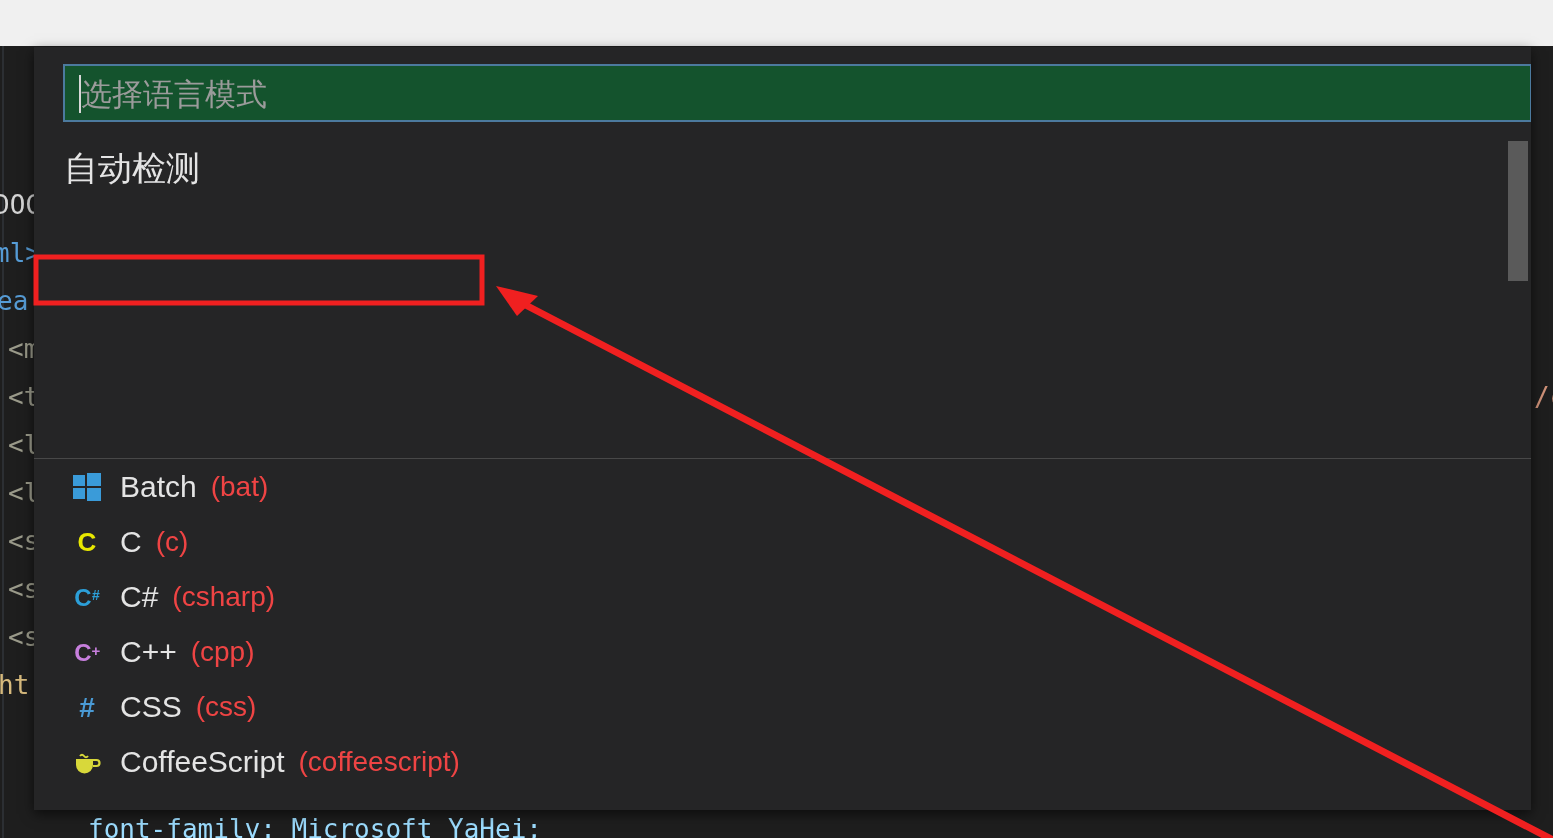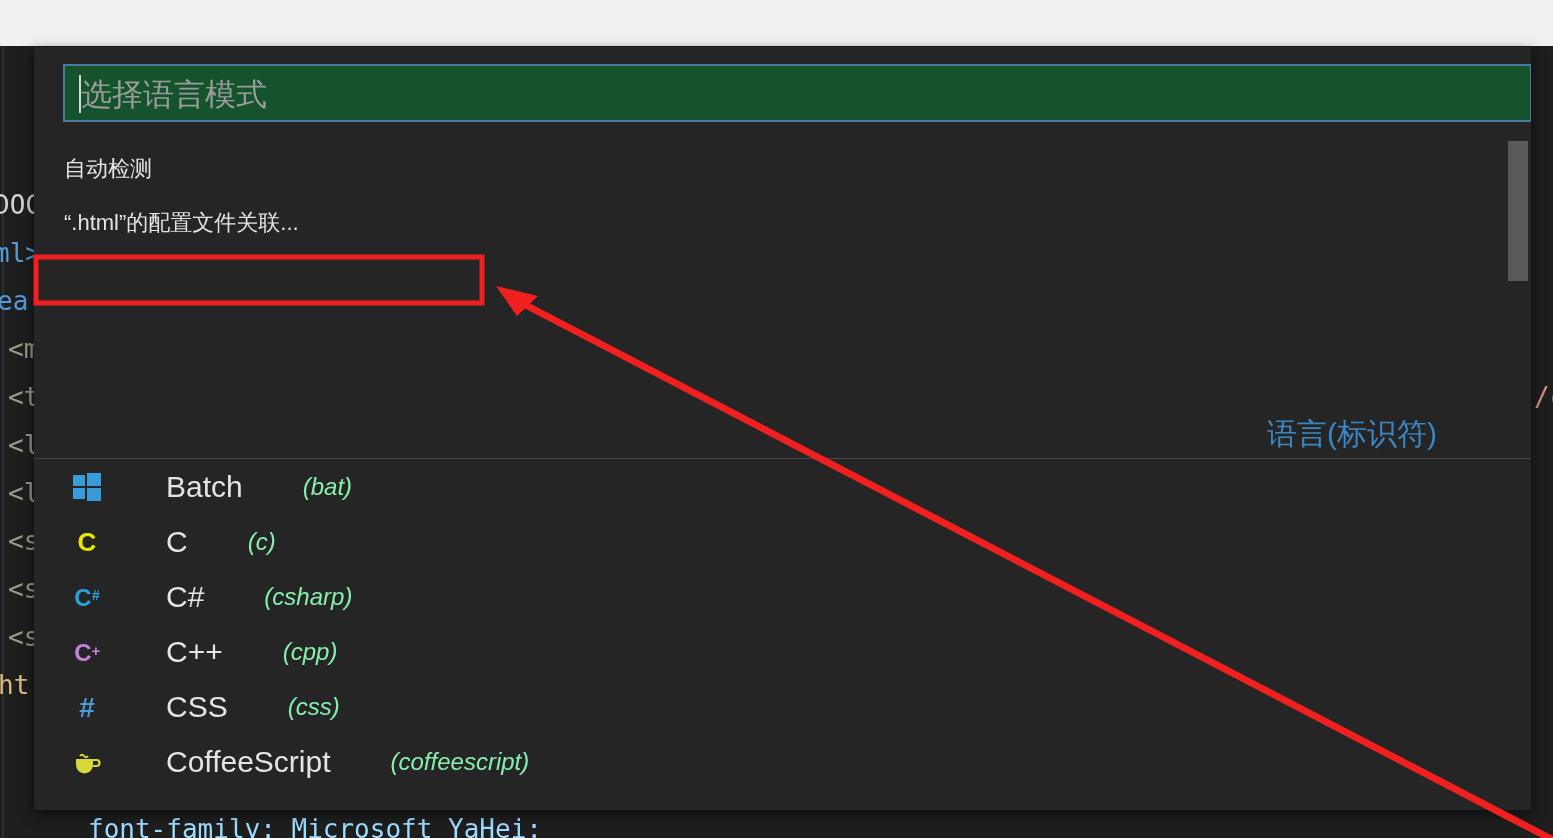--- a/index.html
+++ b/index.html
@@ -107,21 +107,21 @@
   .qp-row {
     position: relative;
     height: 54px;
     display: flex;
     align-items: center;
     padding-left: 30px;
     box-sizing: border-box;
   }
   .qp-row.cmd { height: 54px; }
   .qp-label {
-    font-size: 22px;
+    font-size: 34px;
     color: #e4e4e4;
     white-space: nowrap;
     font-family: "Liberation Sans", "DejaVu Sans", sans-serif;
   }
 
   #qp-separator {
     position: absolute;
     left: 0; top: 316px;
     width: 1497px; height: 1px;
     background: #484848;
@@ -133,44 +133,42 @@
     left: 0; top: 317px;
     width: 1497px;
   }
   .lang-row {
     position: relative;
     height: 55px;
     display: flex;
     align-items: center;
     padding-left: 36px;
     box-sizing: border-box;
-    gap: 46px;
   }
   .lang-icon {
     width: 34px;
     height: 34px;
     margin-right: 16px;
     display: flex;
     align-items: center;
     justify-content: center;
     flex: none;
   }
   .lang-name {
     font-size: 30px;
     color: #e4e4e4;
     white-space: nowrap;
     font-family: "Liberation Sans", "DejaVu Sans", sans-serif;
   }
   .lang-id {
-    font-size: 24px;
-    color: #86efac;
+    font-size: 28px;
+    color: #ef4444;
     margin-left: 14px;
     white-space: nowrap;
     font-family: "Liberation Sans", "DejaVu Sans", sans-serif;
-    font-style: italic;
   }
   #lang-header-label {
     position: absolute;
     right: 94px;
     top: 367px;
     font-size: 30px;
     color: #3b87c4;
     white-space: nowrap;
     font-family: "Liberation Sans", "DejaVu Sans", sans-serif;
     z-index: 25;
@@ -220,23 +218,20 @@
   </div>
 
   <div id="qp-scroll-thumb"></div>
 
   <div id="qp-list">
 
     <div class="qp-row cmd" style="top:0px;">
       <span class="qp-label">自动检测</span>
     </div>
 
-    <div class="qp-row cmd">
-      <span class="qp-label">“.html”的配置文件关联...</span>
-    </div>
 
 
 
     <div id="qp-separator"></div>
 
     <div id="qp-langlist">
 
       <div class="lang-row">
         <span class="lang-icon">
           <svg width="30" height="30" viewBox="0 0 30 30">
@@ -301,21 +296,20 @@
             <path d="M8 9 q2 -2.5 4 0 t4 0" fill="none" stroke="#d8d83a" stroke-width="2"></path>
           </svg>
         </span>
         <span class="lang-name">CoffeeScript</span>
         <span class="lang-id">(coffeescript)</span>
       </div>
 
     </div>
   </div>
 
-  <div id="lang-header-label">语言(标识符)</div>
 </div>
 
 <svg id="annot-svg" viewBox="0 0 1553 838" xmlns="http://www.w3.org/2000/svg">
 
   <rect x="36" y="257" width="446" height="46" fill="none" stroke="#f02020" stroke-width="5"></rect>
 
   <line x1="1553" y1="840" x2="516" y2="300" stroke="#f02020" stroke-width="7" stroke-linecap="round"></line>
 
   <polygon points="496,286 538,296 517,316" fill="#f02020"></polygon>
 </svg>

